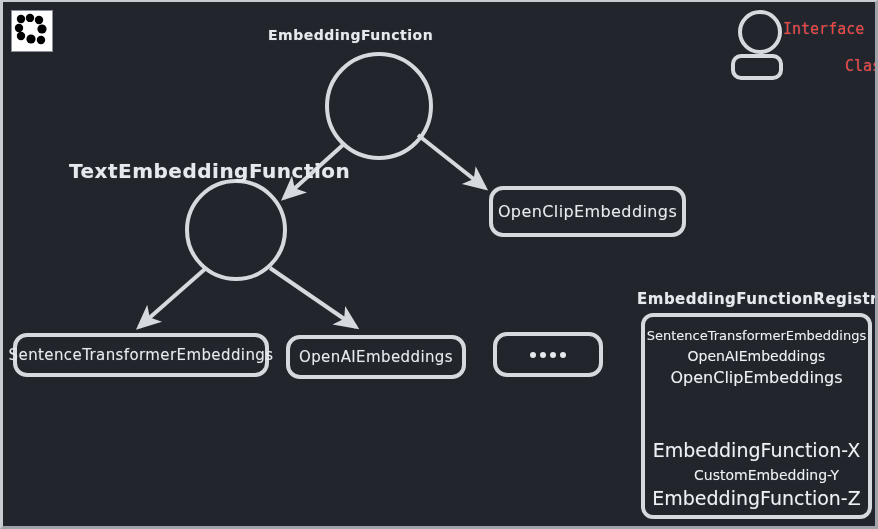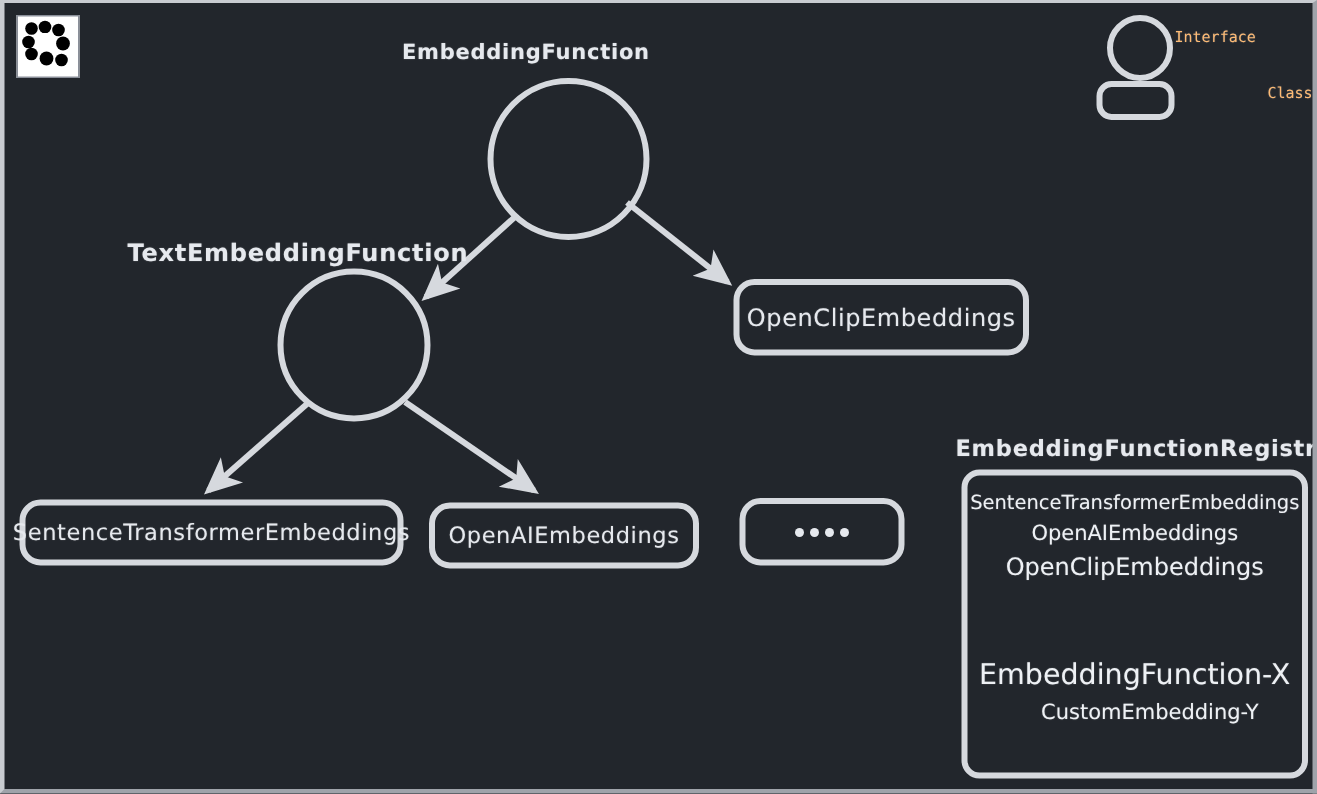--- a/index.html
+++ b/index.html
@@ -38,23 +38,22 @@
     font-family: "DejaVu Sans", sans-serif;
     white-space: nowrap;
     letter-spacing: 0.5px;
     text-shadow: 0 0 1px rgba(255,255,255,0.35);
   }
   .title {
     font-size: 14px;
     font-weight: 600;
   }
   .node-label {
-    font-size: 16px;
+    font-size: 20px;
     font-weight: 600;
-    margin-left: 16px;
   }
   .box {
     position: absolute;
     box-sizing: border-box;
     background: #22262c;
     border: 4px solid #d6d9de;
     border-radius: 14px;
     display: flex;
     align-items: center;
     justify-content: center;
@@ -82,23 +81,23 @@
   }
   .legend-box {
     position: absolute;
     box-sizing: border-box;
     border: 4px solid #d6d9de;
     border-radius: 10px;
     background: #22262c;
   }
   .legend-text {
     position: absolute;
-    color: #fdba74;
+    color: #ef4444;
     font-family: "DejaVu Sans Mono", monospace;
-    font-size: 10px;
+    font-size: 15px;
     white-space: nowrap;
     text-shadow: 0 0 1px rgba(255,255,255,0.3);
   }
   .registry-panel {
     position: absolute;
     box-sizing: border-box;
     border: 4px solid #d6d9de;
     border-radius: 12px;
     background: #22262c;
     display: flex;
@@ -196,15 +195,16 @@
   </div>
 
   <div class="label" style="left:634px; top:288px; font-size:15px; font-weight:600;">EmbeddingFunctionRegistry</div>
 
   <div class="registry-panel" style="left:638px; top:311px; width:231px; height:206px;">
     <div class="registry-item" style="font-size:13px;">SentenceTransformerEmbeddings</div>
     <div class="registry-item" style="font-size:14px;">OpenAIEmbeddings</div>
     <div class="registry-item" style="font-size:16px;">OpenClipEmbeddings</div>
     <div class="registry-item" style="font-size:19px;margin-top:48px;">EmbeddingFunction-X</div>
     <div class="registry-item" style="font-size:14px;margin-left:20px;">CustomEmbedding-Y</div>
+    <div class="registry-item" style="font-size:19px;">EmbeddingFunction-Z</div>
   </div>
 
 </div>
 
 </body></html>

